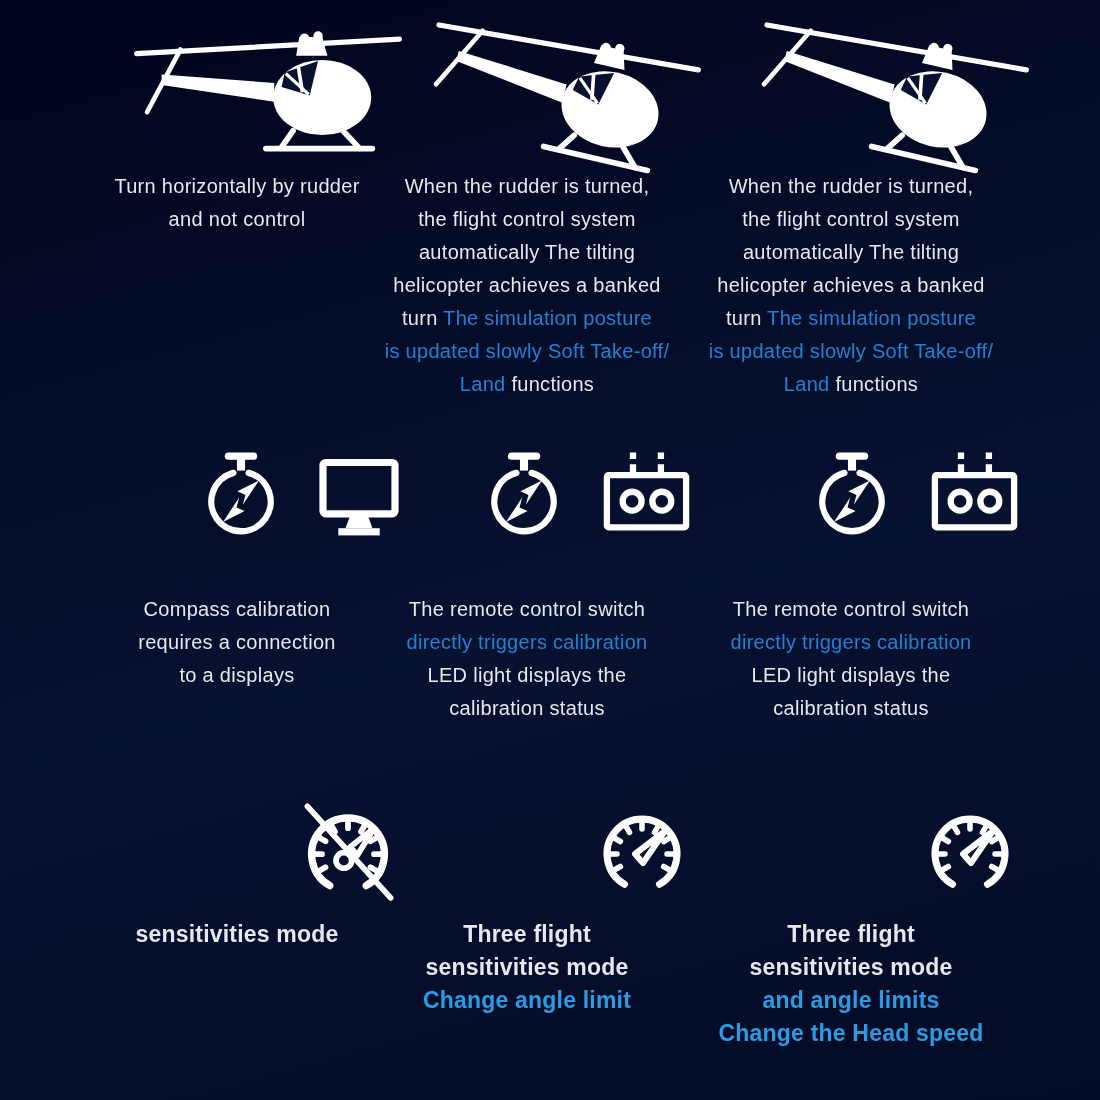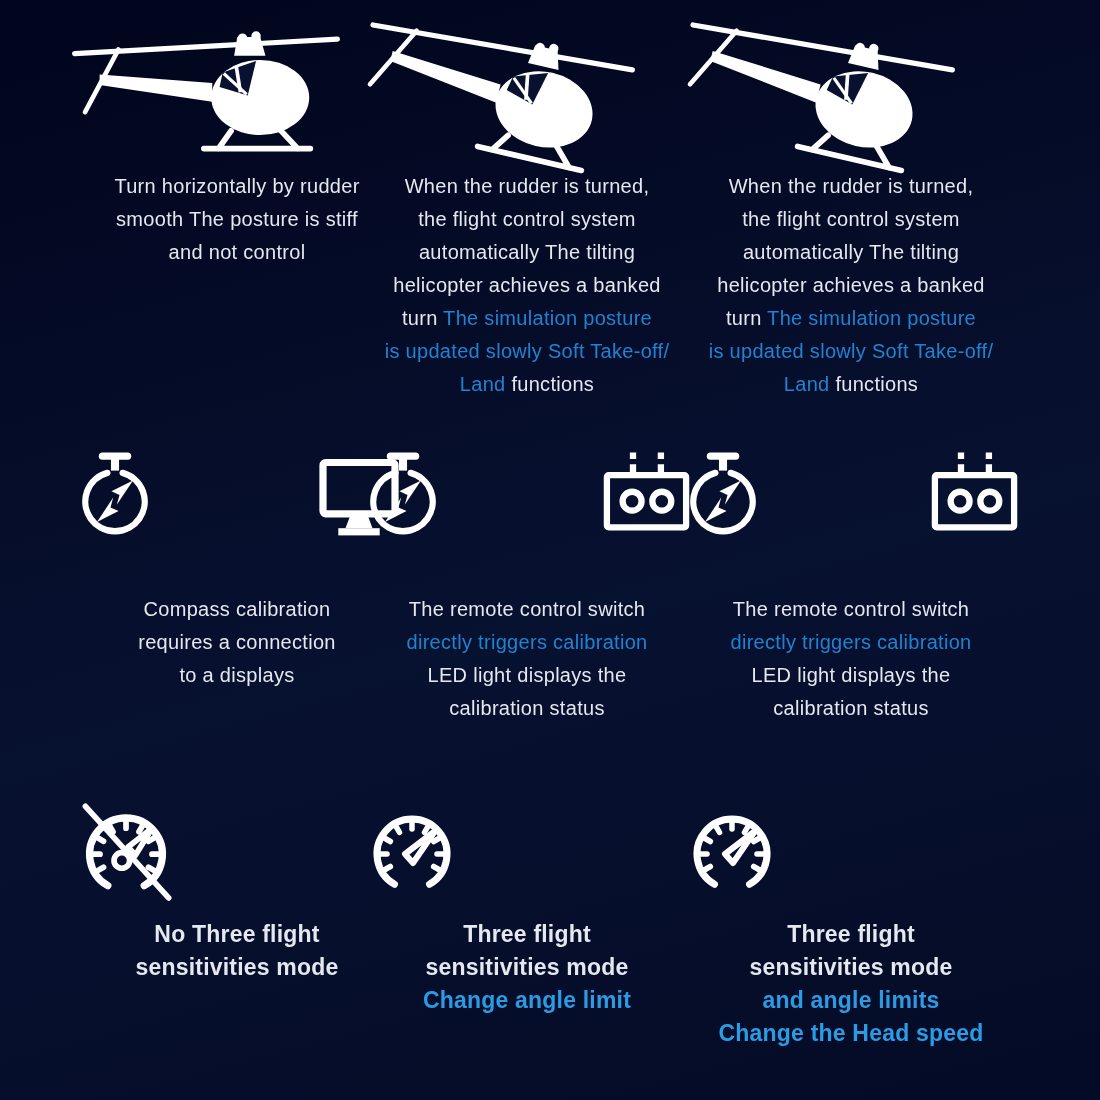--- a/index.html
+++ b/index.html
@@ -16,21 +16,21 @@
   body{
     width:1100px;height:1100px;position:relative;overflow:hidden;
     background:linear-gradient(165deg,var(--background-top) 0%,var(--background-mid) 55%,var(--background-bottom) 100%);
     font-family:"Liberation Sans","DejaVu Sans",sans-serif;
     color:var(--text-color);
   }
   .col{position:absolute;top:0;height:1100px;}
   #col-0{left:70px;width:334px;}
   #col-1{left:358px;width:338px;}
   #col-2{left:678px;width:346px;}
-  .row{position:absolute;left:0;width:100%;display:flex;justify-content:space-between;align-items:center;}
+  .row{position:absolute;left:0;width:100%;display:flex;justify-content:flex-end;align-items:center;}
   .icon-r1{top:14px;height:142px;}
   .text-r1{top:170px;}
   .icon-r2{top:438px;height:112px;gap:28px;}
   .text-r2{top:593px;}
   .icon-r3{top:792px;height:114px;}
   .text-r3{top:918px;}
   .text{flex-direction:column;text-align:center;}
   .tline{white-space:nowrap;font-size:20px;line-height:33px;letter-spacing:.3px;}
   .text-r3 .tline{font-size:23px;line-height:33px;font-weight:bold;letter-spacing:.2px;}
   .blue{color:var(--accent-blue);}
@@ -90,21 +90,20 @@
 </svg>
 
 <div class="col" id="col-0">
   <div class="row icon-r1">
     <svg class="icon" width="272" height="146">
         <use href="#sym-heli"></use>
       </svg>
   </div>
   <div class="row text text-r1">
       <div class="tline"><span>Turn horizontally by rudder</span></div>
-      <div class="tline"><span>smooth The posture is stiff</span></div>
       <div class="tline"><span>and not control</span></div>
     </div>
   <div class="row icon-r2">
     <svg class="icon" width="90" height="90">
         <use href="#sym-compass"></use>
       </svg>
     <svg class="icon" width="90" height="90">
         <use href="#sym-monitor"></use>
       </svg>
   </div>
@@ -112,21 +111,20 @@
       <div class="tline"><span>Compass calibration</span></div>
       <div class="tline"><span>requires a connection</span></div>
       <div class="tline"><span>to a displays</span></div>
     </div>
   <div class="row icon-r3">
     <svg class="icon" width="112" height="104">
         <use href="#sym-gauge-off"></use>
       </svg>
   </div>
   <div class="row text text-r3">
-      <div class="tline"><span>No Three flight</span></div>
       <div class="tline"><span>sensitivities mode</span></div>
     </div>
 </div>
 
 <div class="col" id="col-1">
   <div class="row icon-r1">
     <div class="banked">
       <svg class="icon" width="272" height="146">
           <use href="#sym-heli"></use>
         </svg>

